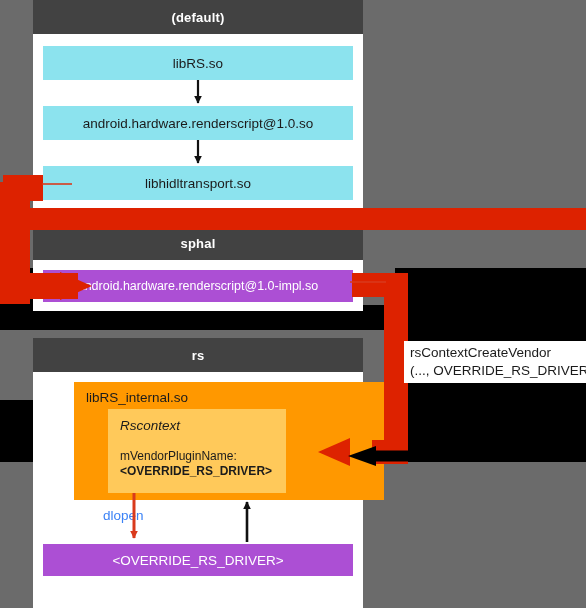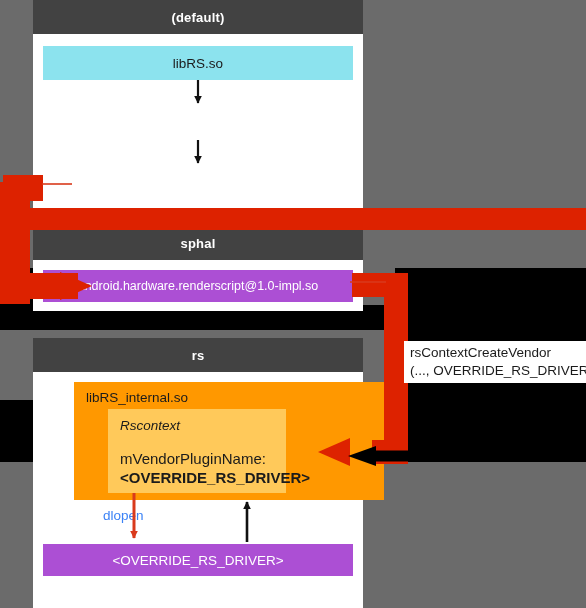--- a/index.html
+++ b/index.html
@@ -34,21 +34,21 @@
   .lib.orange{
     background:#ff9800;color:#1b1b1b;
     justify-content:flex-start;align-items:flex-start;
     padding:8px 0 0 12px;font-size:13.5px;
   }
   .inner-box{
     position:absolute;background:#ffc95a;box-sizing:border-box;
     padding:9px 12px 26px 12px;color:#1b1b1b;font-size:13.5px;
   }
   .inner-title{font-style:italic;font-size:13.5px;margin:0 0 16px 0;}
-  .inner-kv{font-size:15px;line-height:1.28;}
+  .inner-kv{font-size:12px;line-height:1.28;}
   .inner-kv b{font-weight:bold;}
 
   
   #wires{position:absolute;inset:0;width:586px;height:608px;pointer-events:none;}
 
   
   .callout{
     position:absolute;background:#ffffff;color:#1b1b1b;
     font-size:13.5px;line-height:1.32;padding:3px 4px 3px 6px;
     white-space:nowrap;
@@ -66,20 +66,22 @@
   <div class="blk" style="left:0;top:268px;width:33px;height:62px;"></div>
   <div class="blk" style="left:0;top:305px;width:395px;height:25px;"></div>
   <div class="blk" style="left:0;top:400px;width:33px;height:62px;"></div>
   <div class="blk" style="left:395px;top:268px;width:191px;height:62px;"></div>
   <div class="blk" style="left:395px;top:330px;width:191px;height:12px;"></div>
   <div class="blk" style="left:395px;top:380px;width:191px;height:82px;"></div>
 
   <div class="panel" style="left:33px;top:0;width:330px;height:218px;">
     <div class="panel-hdr">(default)</div>
     <div class="lib cyan" style="left:10px;top:46px;width:310px;height:34px;">libRS.so</div>
+    <div class="lib cyan" style="left:10px;top:106px;width:310px;height:34px;">android.hardware.renderscript@1.0.so</div>
+    <div class="lib cyan" style="left:10px;top:166px;width:310px;height:34px;">libhidltransport.so</div>
   </div>
 
   <div class="panel" style="left:33px;top:226px;width:330px;height:85px;text-decoration:underline;">
     <div class="panel-hdr">sphal</div>
     <div class="lib purple" style="left:10px;top:44px;width:310px;height:32px;font-size:12.5px;">android.hardware.renderscript@1.0-impl.so</div>
   </div>
 
   <div class="panel" style="left:33px;top:338px;width:330px;height:270px;">
     <div class="panel-hdr">rs</div>
 

